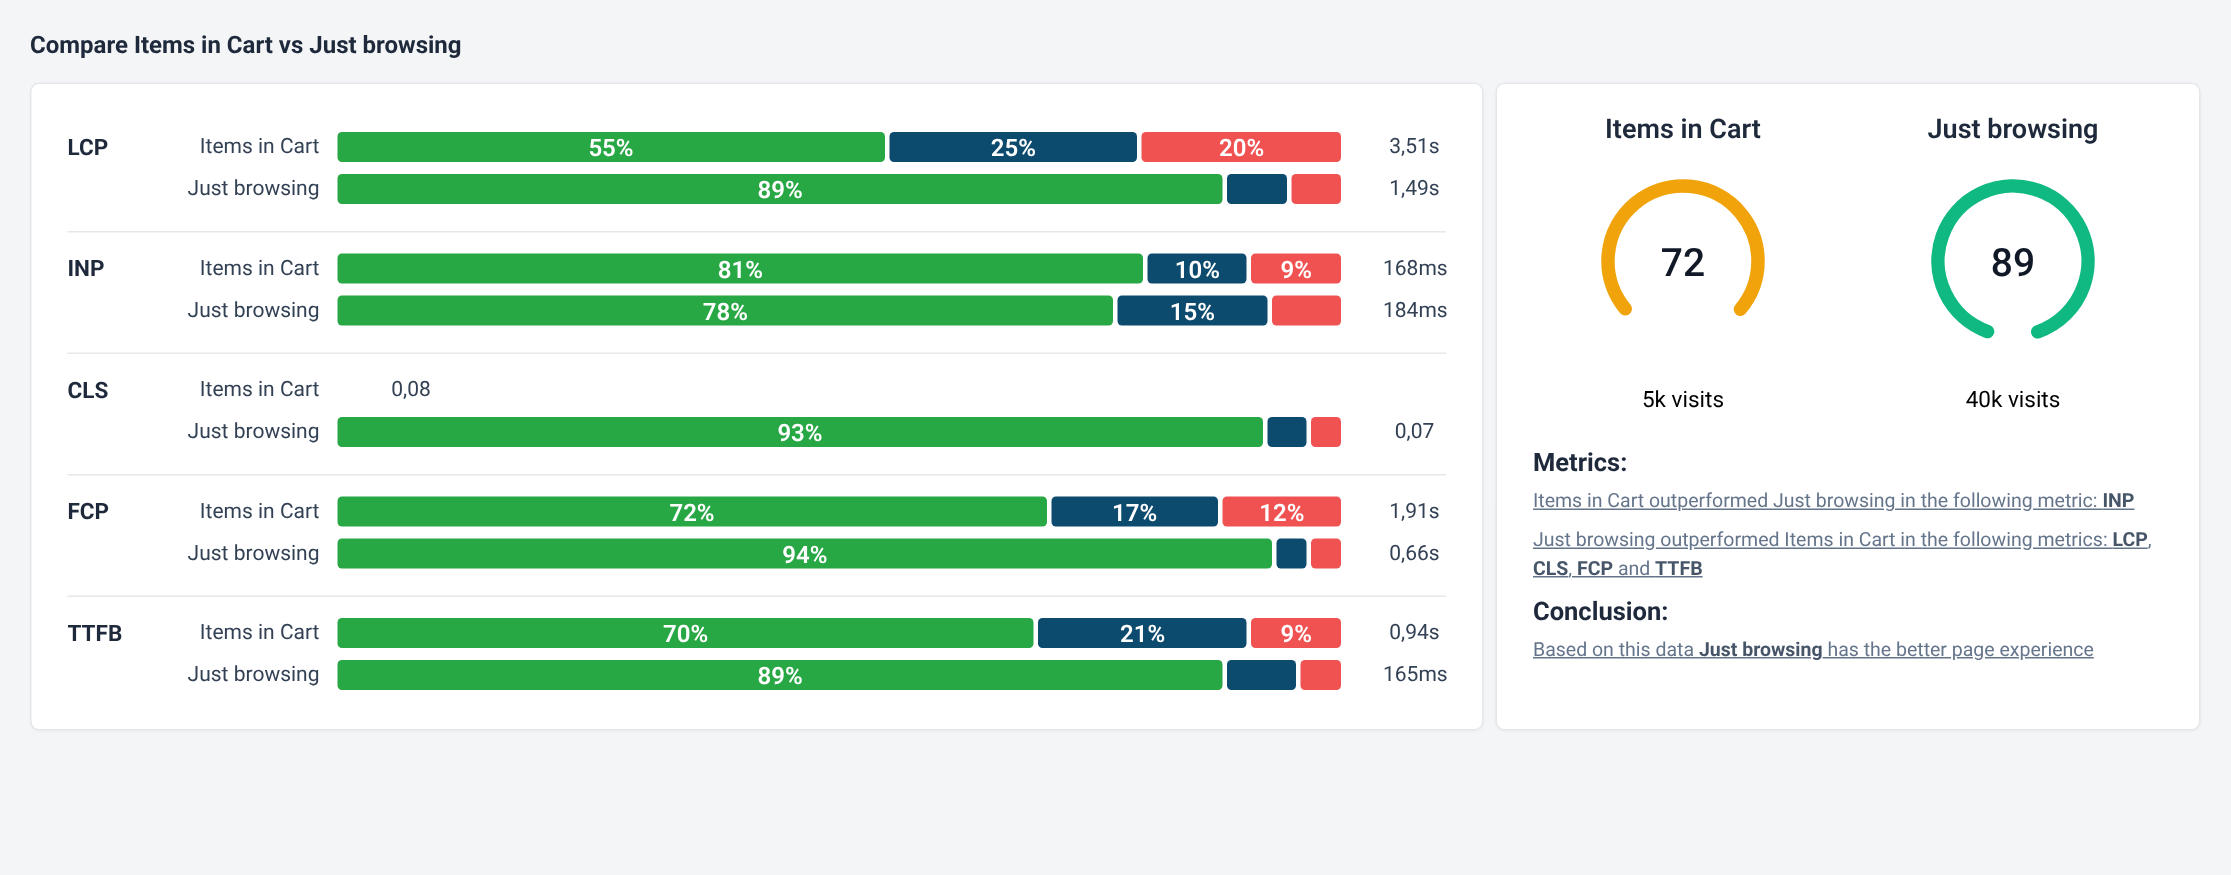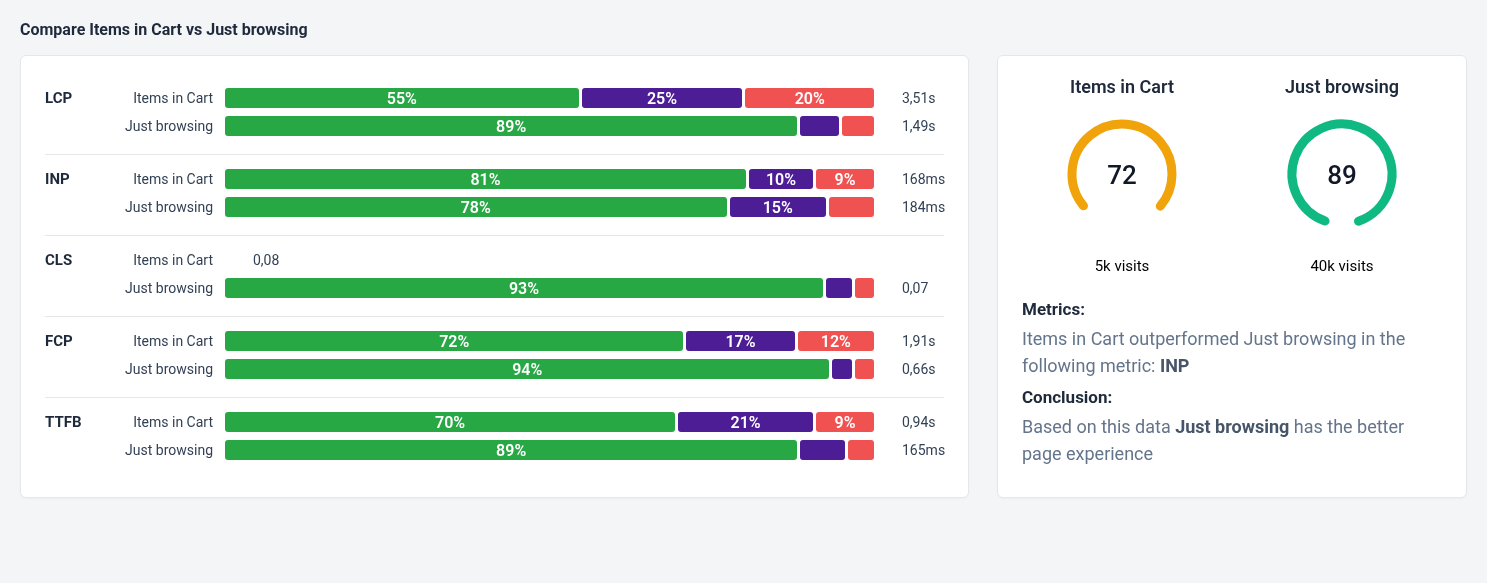--- a/index.html
+++ b/index.html
@@ -10,21 +10,21 @@
     font-family: -apple-system, BlinkMacSystemFont, "Segoe UI", Roboto, Helvetica, Arial, sans-serif;
     color: #1e293b;
     width: 1487px;
   }
   .title {
     font-size: 16px;
     font-weight: 700;
     color: #1e293b;
     margin-bottom: 16px;
   }
-  .panels { display: flex; gap: 28px; }
+  .panels { display: flex; gap: 8px; }
   .card {
     background: #fff;
     border: 1px solid #e5e7eb;
     border-radius: 6px;
     box-shadow: 0 1px 2px rgba(0,0,0,0.03);
   }
   .left-card { flex: 1 1 auto; padding: 18px 24px 18px 24px; }
   .right-card { width: 470px; padding: 20px 24px 24px 24px; }
   .metric-block { padding: 10px 0 14px 0; border-bottom: 1px solid #e5e7eb; }
   .metric-block:last-child { border-bottom: none; padding-bottom: 4px; }
@@ -35,35 +35,35 @@
   .series-name {
     width: 120px; text-align: right; padding-right: 12px;
     font-size: 14px; color: #334155;
   }
   .bar-wrap { flex: 1 1 auto; position: relative; height: 20px; display:flex; }
   .seg {
     height: 20px; display: flex; align-items: center; justify-content: center;
     color: #fff; font-size: 16px; font-weight: 600; border-radius: 3px;
   }
   .green  { background: #28a745; margin-right: 3px;}
-  .orange { background: #4c1d95; margin-right: 3px;}
+  .orange { background: #0c4a6e; margin-right: 3px;}
   .red    { background: #f05252; }
   .value-cell {
-    width: 70px; text-align: left; font-size: 14px; color: #334155; padding-left: 28px;
+    width: 70px; text-align: center; font-size: 14px; color: #334155; padding-left: 28px;
   }
 
   .gauges { display: flex; gap: 20px; justify-content: space-around; margin-bottom: 24px; }
   .gauge { text-align: center; }
   .gauge-title { font-size: 18px; font-weight: 600; color: #1e293b; margin-bottom: 12px; }
   .gauge-svg { display:block; margin: 0 auto; }
   .gauge-score { font-size: 26px; font-weight: 500; fill: #111827; }
   .gauge-visits { margin-top: 18px; font-size: 15px; color: #000000; }
 
   .section-head { font-size: 17px; font-weight: 700; color: #1e293b; margin-bottom: 6px; }
-  .para { font-size: 18px; color: #64748b; line-height: 1.5; margin: 0 0 6px 0; }
+  .para { font-size: 13px; color: #64748b; line-height: 1.5; margin: 0 0 6px 0; text-decoration: underline; }
   .para b { color: #475569; font-weight: 700; }
   .conclusion-head { margin-top: 8px; }
 </style>
 </head>
 <body>
 
 <div class="title">Compare Items in Cart vs Just browsing</div>
 
 <div class="panels">
 
@@ -192,20 +192,23 @@
             <text x="65" y="75" text-anchor="middle" class="gauge-score">89</text>
           </svg>
           <div class="gauge-visits">40k visits</div>
         </div>
       </div>
 
     <div class="section-head">Metrics:</div>
     <p class="para">
       <span>Items in Cart outperformed Just browsing in the following metric: </span><b>INP</b>
     </p>
+    <p class="para">
+      <span>Just browsing outperformed Items in Cart in the following metrics: </span><b>LCP</b><span>, </span><b>CLS</b><span>, </span><b>FCP</b><span> and </span><b>TTFB</b>
+    </p>
 
     <div class="section-head conclusion-head">Conclusion:</div>
     <p class="para">
       <span>Based on this data </span><b>Just browsing</b><span> has the better page experience</span>
     </p>
   </div>
 
 </div>
 
 </body></html>

